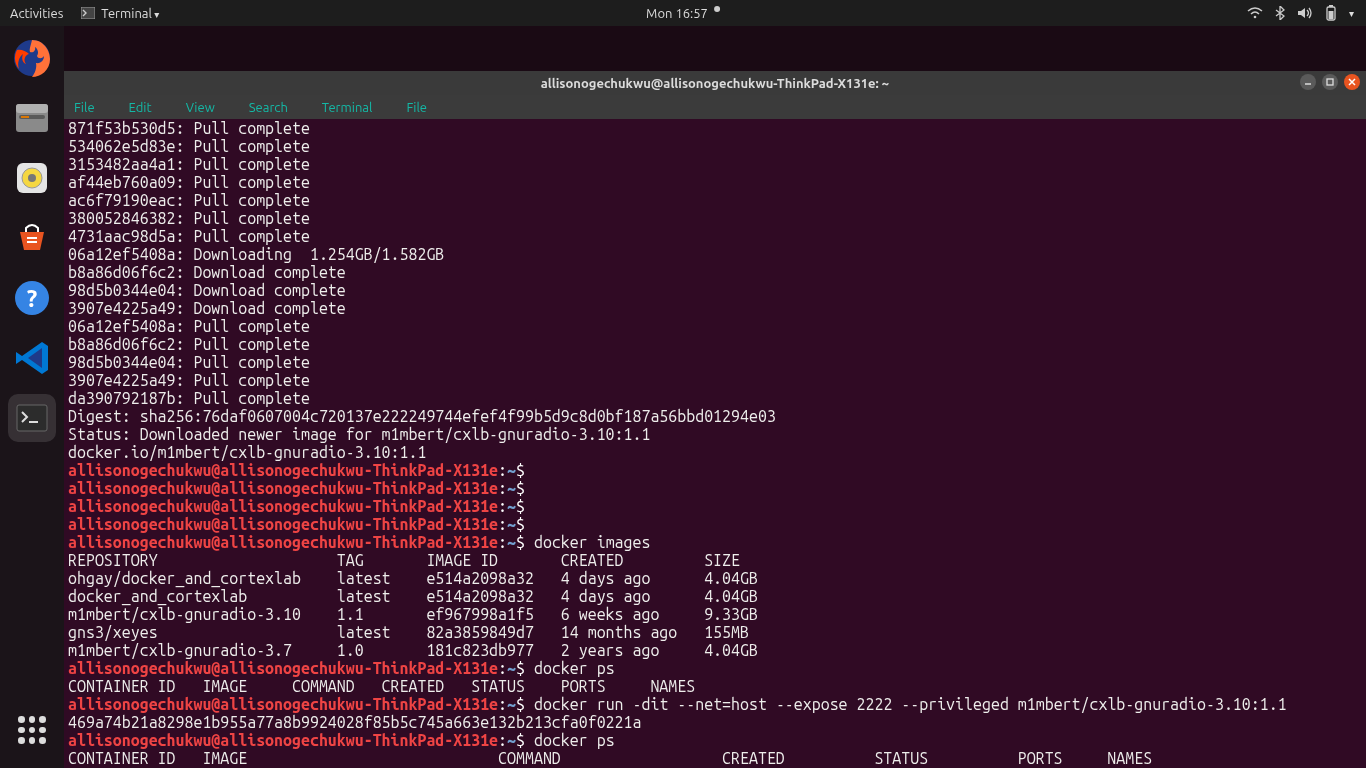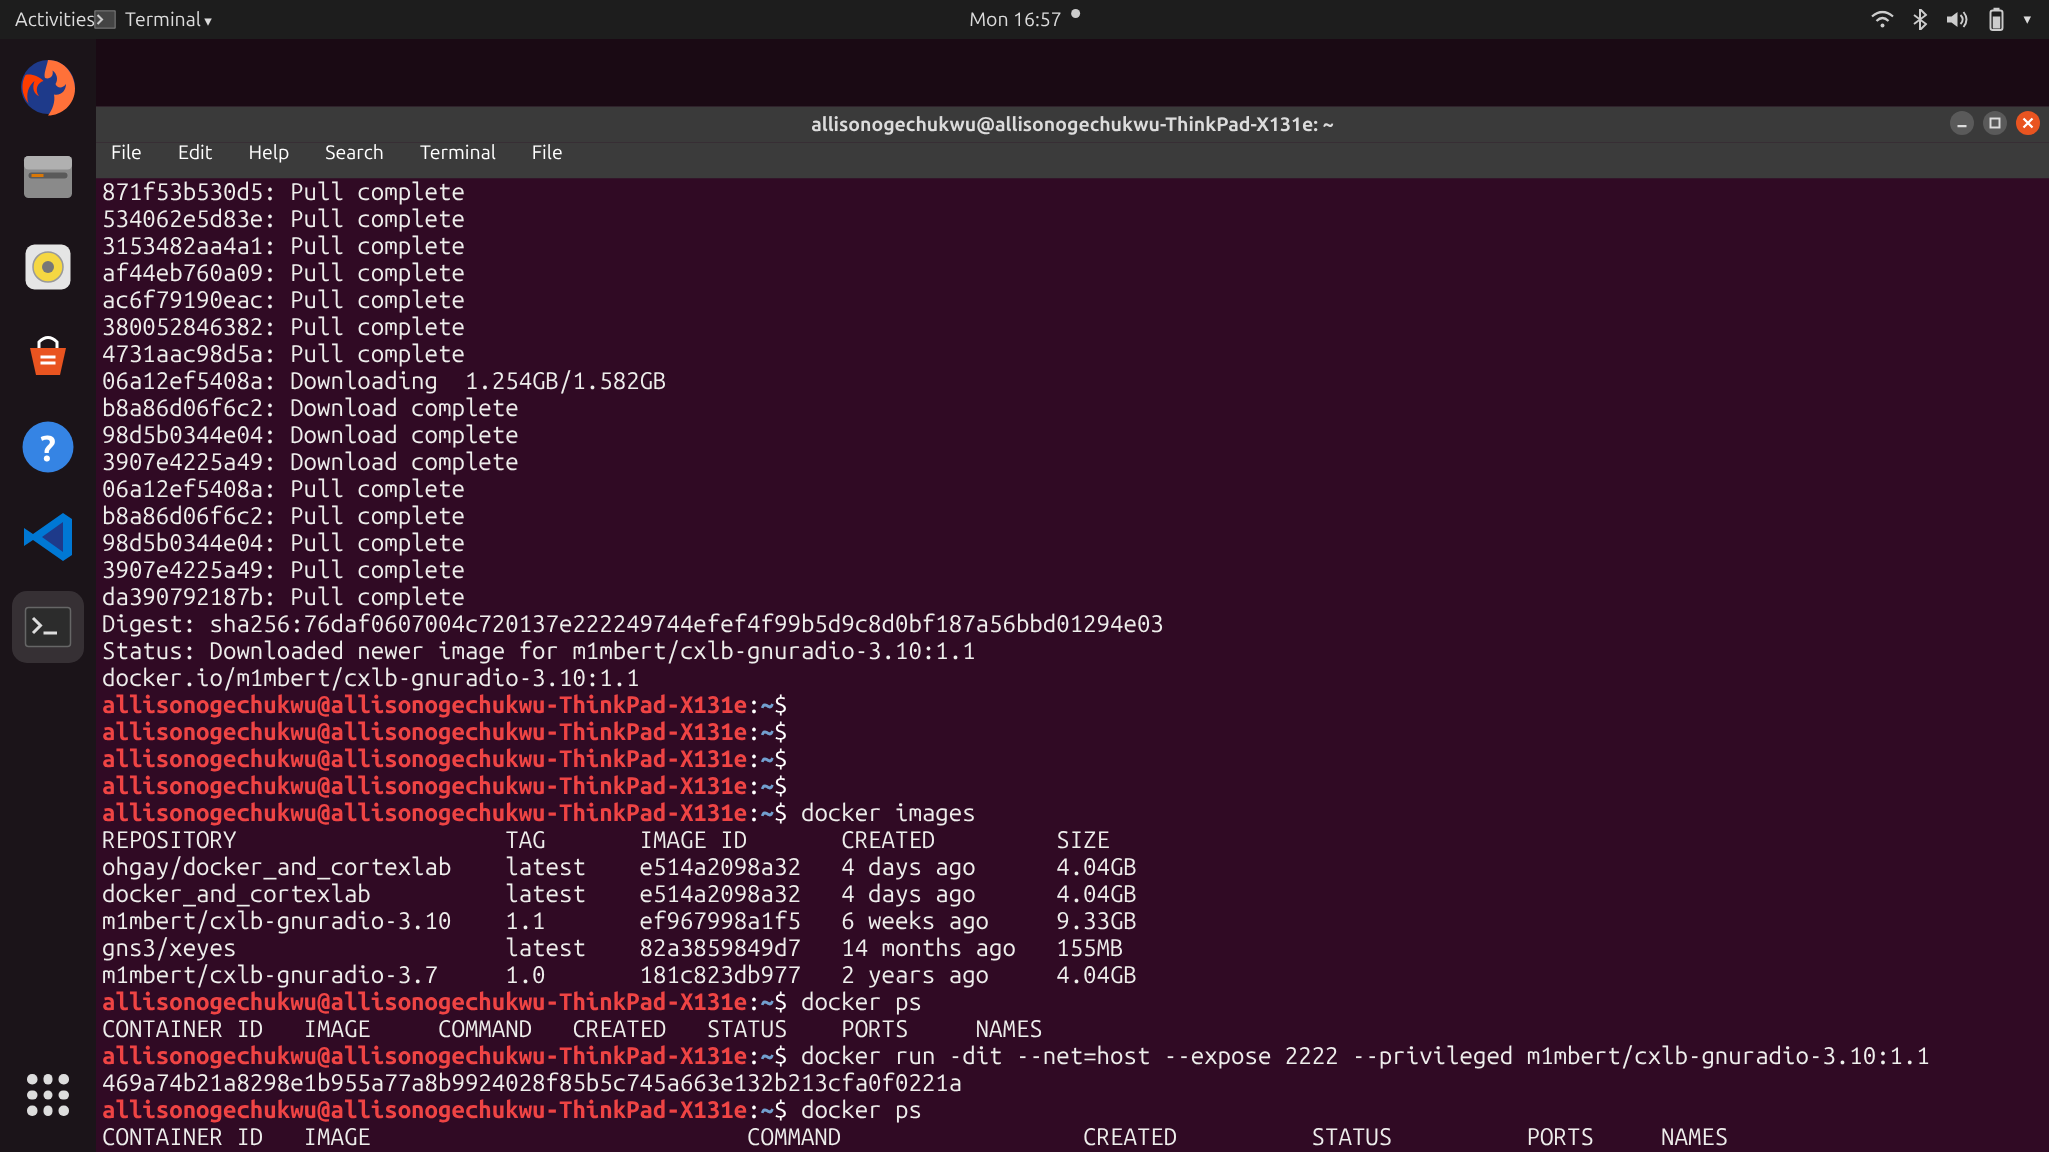--- a/index.html
+++ b/index.html
@@ -3,21 +3,21 @@
 <meta charset="utf-8">
 <style>
   * { box-sizing: border-box; margin: 0; padding: 0; }
   html, body { width: 1366px; height: 768px; overflow: hidden; font-family: "Ubuntu", "DejaVu Sans", sans-serif; background: #1a0a14; }
   
   .top-panel {
     position: absolute; top: 0; left: 0; right: 0; height: 26px;
     background: #1d1d1d; color: #dcdcdc;
     display: flex; align-items: center; font-size: 13px; font-weight: 400;
   }
-  .top-panel .left { display: flex; gap: 0; padding-left: 10px; align-items:center;}
+  .top-panel .left { display: flex; gap: 18px; padding-left: 10px; align-items:center;}
   .top-panel .center { position:absolute; left:50%; transform:translateX(-50%); display:flex; align-items:flex-start; gap:6px;}
   .top-panel .right { margin-left: auto; display:flex; gap:12px; padding-right:12px; align-items:center; }
   .top-panel .dropdown-caret::after { content:" ▾"; font-size:10px; }
   .top-panel .app-pill { display:flex; align-items:center; gap:6px; }
   .top-panel svg { display:block; }
   .dot { width:6px; height:6px; border-radius:50%; background:#ccc; display:inline-block; }
 
   
   .dock {
     position: absolute; top: 26px; left: 0; bottom: 0; width: 64px;
@@ -43,22 +43,22 @@
     height: 24px; background: #3a3a3a; color: #dcdcdc;
     display:flex; align-items:center; justify-content:center; position:relative;
     font-size:13px; font-weight:600;
   }
   .window-controls { position:absolute; right:6px; top:3px; display:flex; gap:6px;}
   .wc-btn { width:16px; height:16px; border-radius:50%; background:#5a5a5a; display:flex; align-items:center; justify-content:center;}
   .wc-btn.close { background:#e95420; }
   .wc-btn svg { display:block; }
 
   .term-menubar {
-    height: 24px; background: #3b3b3b; color:#ffffff;
-    display:flex; gap:24px; padding:0 10px; font-size:13px;
+    height: 24px; background: #3b3b3b; color:#14b8a6;
+    display:flex; align-items:center; gap:34px; padding:0 10px; font-size:13px;
   }
   .term-content {
     flex:1; background:#300a24; color:#eeeeec;
     font-family: "Ubuntu Mono","DejaVu Sans Mono",monospace;
     font-size: 16px; line-height: 18px; white-space: pre;
     padding: 0 4px; overflow:hidden;
   }
   .prompt-user { color:#ef4444; font-weight:bold; }
   .prompt-path { color:#729fcf; font-weight:bold; }
   .prompt-white { color:#ffffff; }
@@ -187,21 +187,21 @@
       <div class="wc-btn close">
           <svg width="10" height="10" viewBox="0 0 10 10">
             <path d="M2 2 L8 8 M8 2 L2 8" stroke="#fff" stroke-width="1.5"></path>
           </svg>
         </div>
     </div>
   </div>
   <div class="term-menubar">
     <span>File</span>
     <span>Edit</span>
-    <span>Help</span>
+    <span>View</span>
     <span>Search</span>
     <span>Terminal</span>
     <span>File</span>
   </div>
   <div class="term-content" id="term-body">871f53b530d5: Pull complete
 534062e5d83e: Pull complete
 3153482aa4a1: Pull complete
 af44eb760a09: Pull complete
 ac6f79190eac: Pull complete
 380052846382: Pull complete

